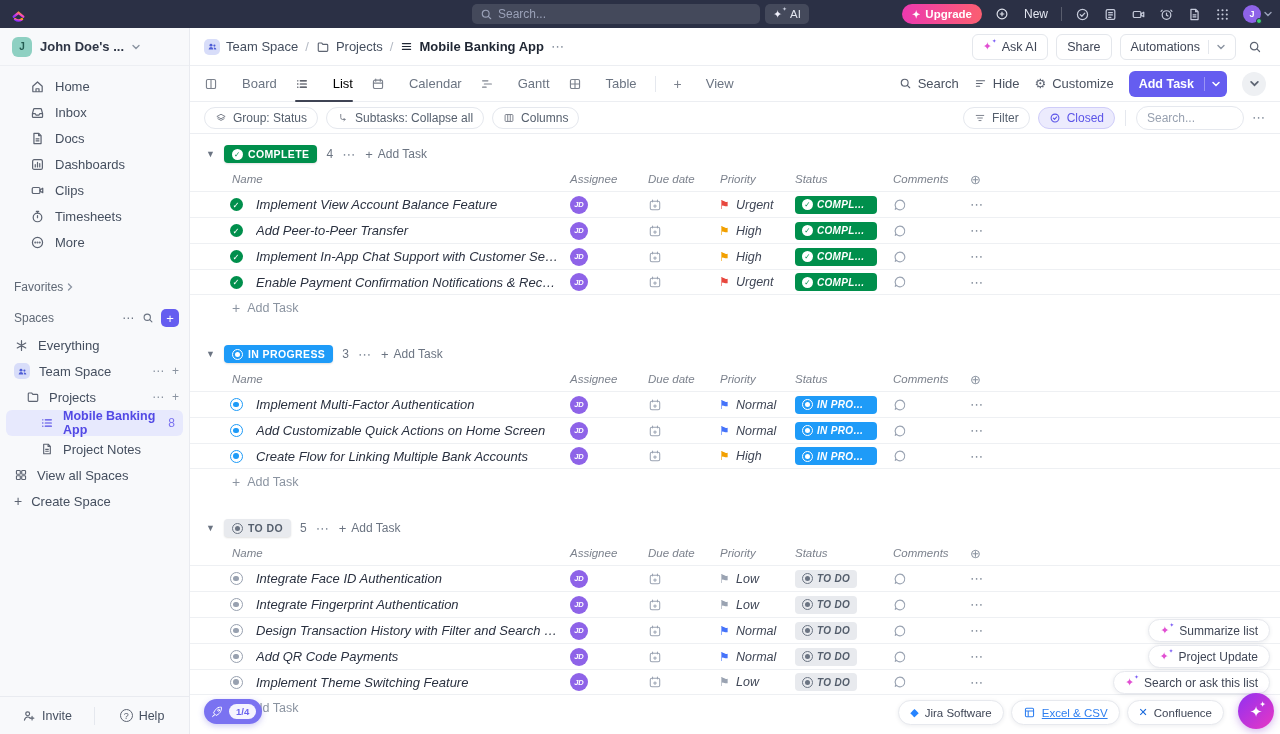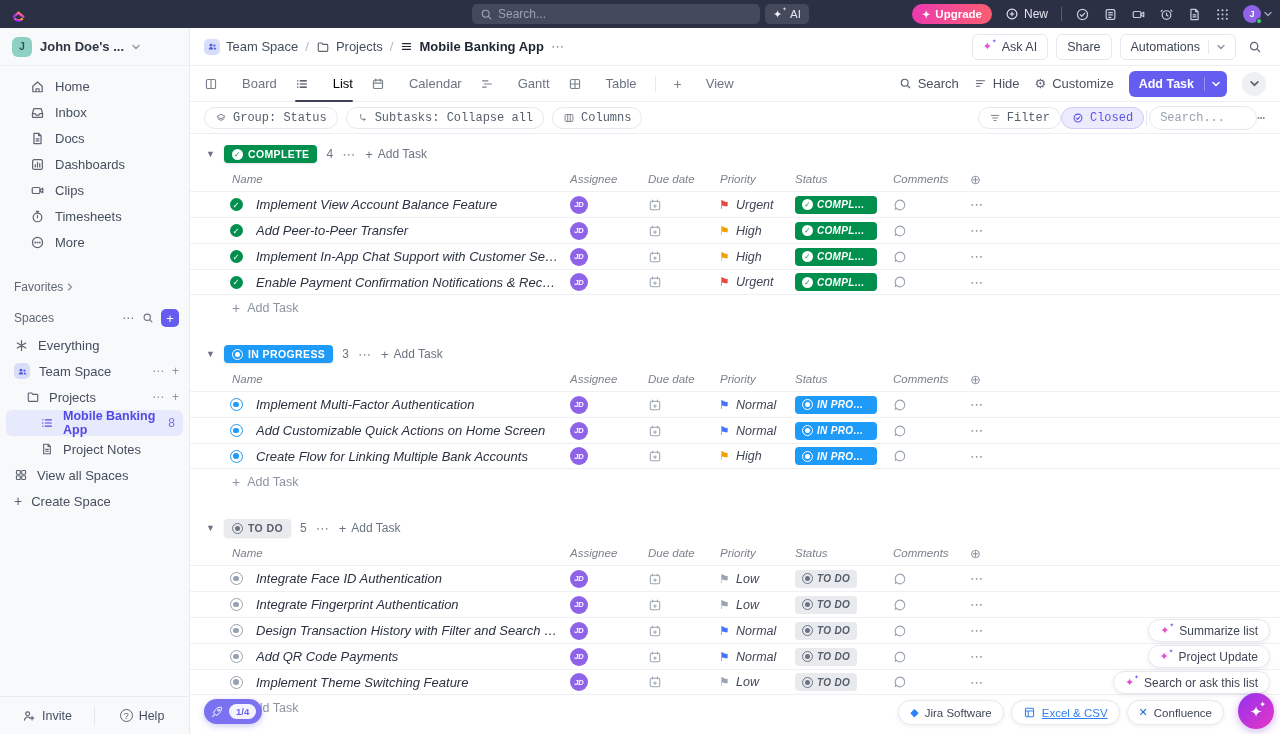--- a/index.html
+++ b/index.html
@@ -11,21 +11,21 @@
   
   .topbar { position:absolute; top:0; left:0; right:0; height:28px; background:var(--topbar-bg,#2b3045); display:flex; align-items:center; padding:0 10px; color:#c6cbdb; z-index:30; }
   .tb-center { position:absolute; left:472px; top:4px; display:flex; gap:5px; }
   .tb-search { width:288px; height:20px; background:rgba(255,255,255,.12); border:none; border-radius:5px; color:#dfe3ee; font-size:12px; padding:0 8px 0 26px; outline:none; font-family:inherit; }
   .tb-search::placeholder { color:#9aa1b8; }
   .tb-search-wrap { position:relative; }
   .tb-search-wrap .mag { position:absolute; left:8px; top:4px; color:#9aa1b8; }
   .tb-ai { height:20px; border-radius:5px; background:rgba(255,255,255,.12); display:flex; align-items:center; gap:4px; padding:0 8px; font-size:11.5px; color:#e3e6f0; cursor:pointer; }
   .tb-right { position:absolute; right:8px; top:0; height:28px; display:flex; align-items:center; gap:13px; }
   .upgrade { height:20px; border-radius:10px; padding:0 10px; display:flex; align-items:center; gap:5px; font-size:11.5px; font-weight:bold; color:#fff; background:linear-gradient(95deg,#ec39b0,#fb5f70); border:none; cursor:pointer; }
-  .tb-new { display:flex; align-items:center; gap:5px; font-size:12px; color:#e3e6f0; cursor:pointer; }
+  .tb-new { display:flex; align-items:center; gap:15px; font-size:12px; color:#e3e6f0; cursor:pointer; }
   .tb-divider { width:1px; height:14px; background:rgba(255,255,255,.22); }
   .tb-icon { color:#c6cbdb; cursor:pointer; }
   .tb-avatar-wrap { display:flex; align-items:center; gap:3px; cursor:pointer; }
   .tb-avatar { width:18px; height:18px; border-radius:50%; background:var(--avatar-purple,#8e63e8); color:#fff; font-size:9px; font-weight:bold; display:flex; align-items:center; justify-content:center; position:relative; }
   .tb-avatar i { position:absolute; right:-1px; bottom:-1px; width:6px; height:6px; border-radius:50%; background:#3ecf6e; border:1.5px solid #2b3045; }
 
   
   .sidebar { position:absolute; top:28px; left:0; width:190px; bottom:0; background:#f8f9fb; border-right:1px solid #e9ebf0; z-index:20; }
   .ws-row { height:38px; display:flex; align-items:center; gap:8px; padding:0 12px; border-bottom:1px solid #edeff3; cursor:pointer; }
   .ws-avatar { width:20px; height:20px; border-radius:6px; background:var(--workspace-teal,#8ed0c2); color:#245c51; font-size:10px; font-weight:bold; display:flex; align-items:center; justify-content:center; }
@@ -82,24 +82,24 @@
   .tabs-row .right { margin-left:auto; display:flex; align-items:center; gap:15px; }
   .tr-link { display:flex; align-items:center; gap:6px; color:#4a5260; font-size:13px; cursor:pointer; }
   .tr-link .ic { color:#5d6472; }
   .addtask-btn { height:26px; border-radius:6px; background:var(--accent-purple,#655df0); color:#fff; display:flex; align-items:center; font-size:12.5px; font-weight:bold; cursor:pointer; overflow:hidden; }
   .addtask-btn .lbl { padding:0 10px; }
   .addtask-btn .sep { width:1px; height:14px; background:rgba(255,255,255,.35); }
   .addtask-btn .chv { padding:0 7px; display:flex; }
   .circle-btn { width:24px; height:24px; border-radius:50%; background:#eef0f3; border:none; display:flex; align-items:center; justify-content:center; color:#5d6472; cursor:pointer; }
 
   
-  .toolbar { height:32px; border-bottom:1px solid #eceef2; display:flex; align-items:center; padding:0 14px; gap:8px;font-family:Liberation Mono, monospace; }
+  .toolbar { height:32px; border-bottom:1px solid #eceef2; display:flex; align-items:center; padding:0 14px; gap:8px; }
   .pill { height:22px; border:1px solid #e5e8ee; border-radius:11px; background:#fff; display:flex; align-items:center; gap:6px; padding:0 10px; font-size:12px; color:#555f6d; cursor:pointer; font-family:inherit; }
   .pill .ic { color:#7c828d; }
-  .toolbar .right { margin-left:auto; display:flex; align-items:center; }
+  .toolbar .right { margin-left:auto; display:flex; align-items:center; gap:8px; }
   .pill.closed { background:#ecebfd; border-color:#cfcdf9; color:#5b54e8; }
   .pill.closed .ic { color:#5b54e8; }
   .tb2-vdiv { width:1px; height:16px; background:#e5e8ee; margin:0 2px; }
   .list-search { width:108px; height:24px; border:1px solid #e5e8ee; border-radius:12px; font-size:12px; color:#3f4656; padding:0 10px; outline:none; font-family:inherit; }
   .list-search::placeholder { color:#98a1b0; }
   .toolbar-dots { color:#8b94a1; cursor:pointer; letter-spacing:1px; }
 
   
   .list-area { position:absolute; top:107px; left:0; right:0; bottom:0; padding-top:6px; overflow:hidden; }
   .group { margin-bottom:20px; }

